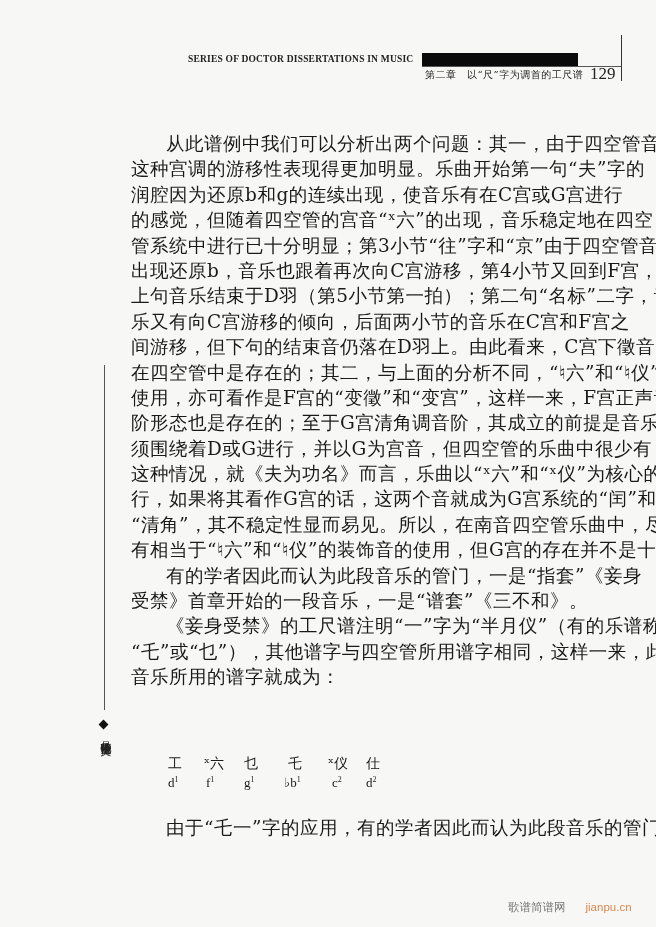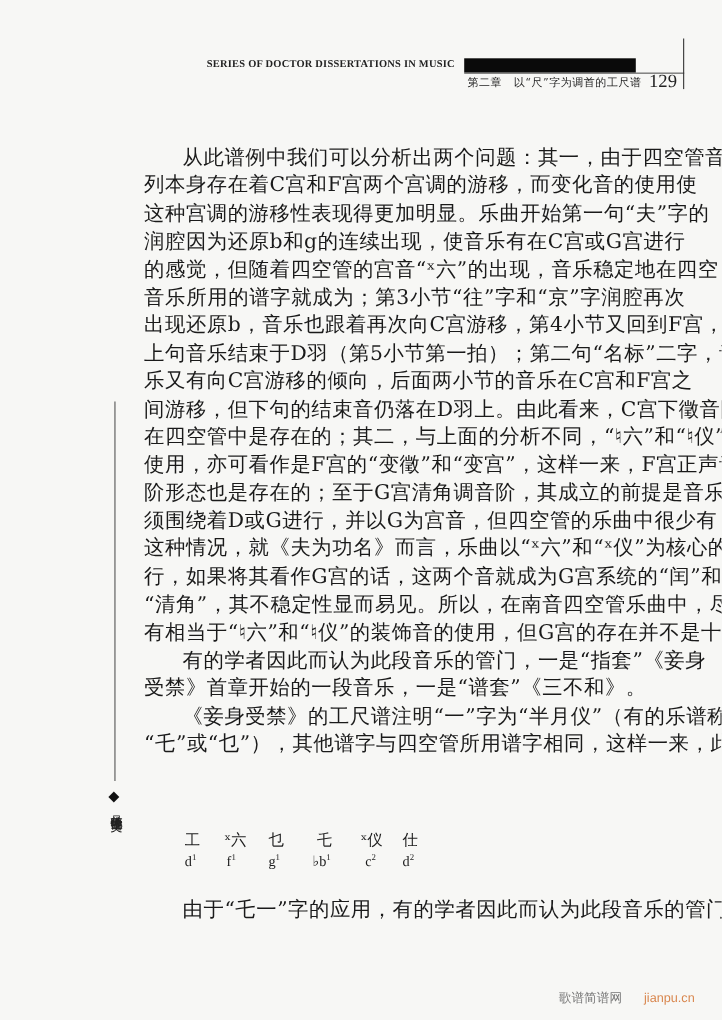--- a/index.html
+++ b/index.html
@@ -79,41 +79,41 @@
   <div class="header-series">SERIES OF DOCTOR DISSERTATIONS IN MUSIC</div>
   <div class="header-redact"></div>
   <div class="header-rule"></div>
   <div class="header-vrule"></div>
   <div class="header-chapter">第二章　以“尺”字为调首的工尺谱</div>
   <div class="page-number">129</div>
 </div>
 
 <div class="body-text">
   <span class="line indent">从此谱例中我们可以分析出两个问题：其一，由于四空管音</span>
-  <span class="line">列本身存在着C宫和F宫两个宫调的游移，而变化音的使用使</span>
   <span class="line">这种宫调的游移性表现得更加明显。乐曲开始第一句“夫”字的</span>
   <span class="line">润腔因为还原b和g的连续出现，使音乐有在C宫或G宫进行</span>
   <span class="line">的感觉，但随着四空管的宫音“ˣ六”的出现，音乐稳定地在四空</span>
-  <span class="line">音乐所用的谱字就成为；第3小节“往”字和“京”字润腔再次</span>
+  <span class="line">管系统中进行已十分明显；第3小节“往”字和“京”由于四空管音</span>
   <span class="line">出现还原b，音乐也跟着再次向C宫游移，第4小节又回到F宫，</span>
   <span class="line">上句音乐结束于D羽（第5小节第一拍）；第二句“名标”二字，音</span>
   <span class="line">乐又有向C宫游移的倾向，后面两小节的音乐在C宫和F宫之</span>
   <span class="line">间游移，但下句的结束音仍落在D羽上。由此看来，C宫下徵音阶</span>
   <span class="line">在四空管中是存在的；其二，与上面的分析不同，“♮六”和“♮仪”的</span>
   <span class="line">使用，亦可看作是F宫的“变徵”和“变宫”，这样一来，F宫正声音</span>
   <span class="line">阶形态也是存在的；至于G宫清角调音阶，其成立的前提是音乐</span>
   <span class="line">须围绕着D或G进行，并以G为宫音，但四空管的乐曲中很少有</span>
   <span class="line">这种情况，就《夫为功名》而言，乐曲以“ˣ六”和“ˣ仪”为核心的进</span>
   <span class="line">行，如果将其看作G宫的话，这两个音就成为G宫系统的“闰”和</span>
   <span class="line">“清角”，其不稳定性显而易见。所以，在南音四空管乐曲中，尽管</span>
   <span class="line">有相当于“♮六”和“♮仪”的装饰音的使用，但G宫的存在并不是十</span>
   <span class="line indent">有的学者因此而认为此段音乐的管门，一是“指套”《妾身</span>
   <span class="line last">受禁》首章开始的一段音乐，一是“谱套”《三不和》。</span>
   <span class="line indent">《妾身受禁》的工尺谱注明“一”字为“半月仪”（有的乐谱称为</span>
   <span class="line">“乇”或“乜”），其他谱字与四空管所用谱字相同，这样一来，此段</span>
+  <span class="line last">音乐所用的谱字就成为：</span>
 </div>
 
 <div class="notation">
   <div class="note-row chars">
     <span class="note-cell" style="left:0px">工</span>
     <span class="note-cell" style="left:36px">ˣ六</span>
     <span class="note-cell" style="left:76px">乜</span>
     <span class="note-cell" style="left:120px">乇</span>
     <span class="note-cell" style="left:160px">ˣ仪</span>
     <span class="note-cell" style="left:198px">仕</span>

